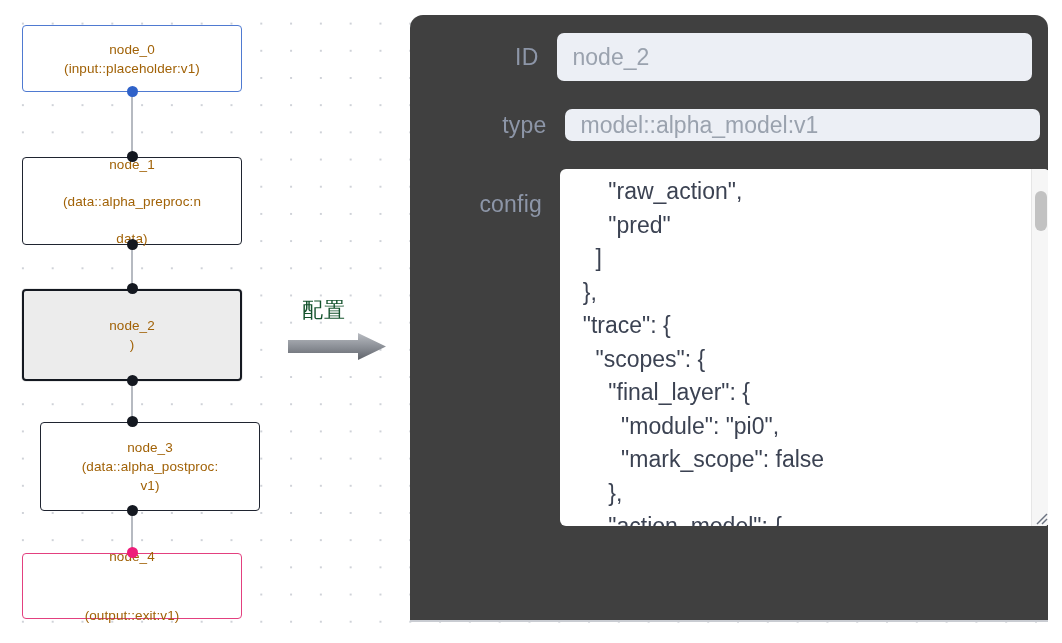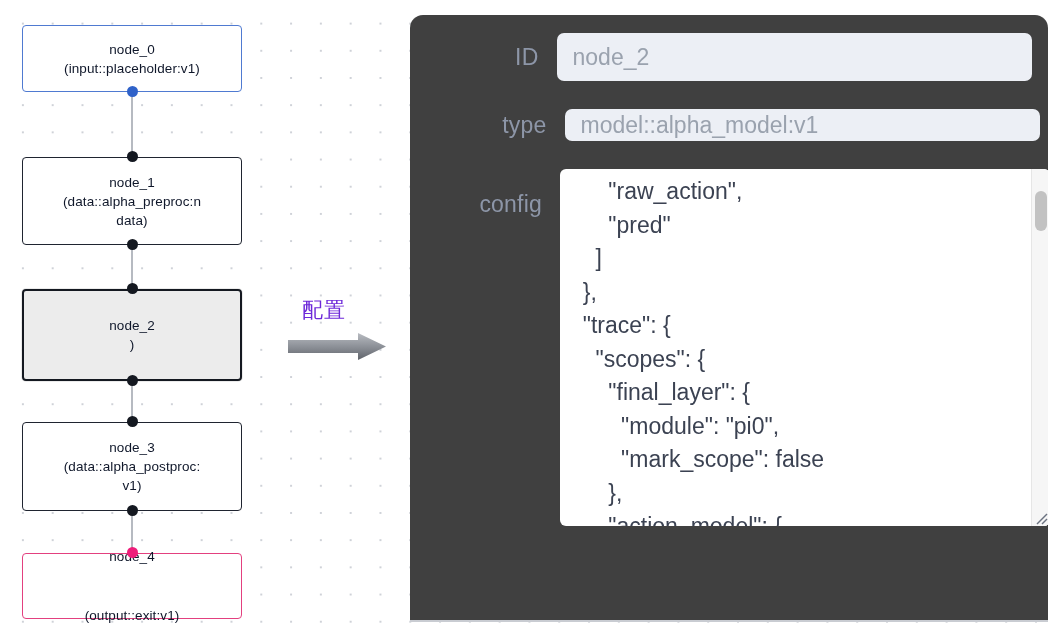--- a/index.html
+++ b/index.html
@@ -52,21 +52,21 @@
   .node {
     position: absolute;
     box-sizing: border-box;
     border-radius: 4px;
     background: #ffffff;
     border: 1.6px solid #1f2430;
     text-align: center;
     display: flex;
     flex-direction: column;
     justify-content: center;
-    color: #0f172a;
+    color: #a16207;
     font-size: 13.5px;
     line-height: 19px;
     padding: 2px 10px;
     letter-spacing: .1px;
   }
   .node .ln { display: block; white-space: normal; word-break: break-all; }
 
   .node.is-input  { border-color: #4f7ad1; border-width: 1.4px; }
   .node.is-output { border-color: #e3407f; border-width: 1.6px; gap: 40px; }
   .node.is-selected {
@@ -93,21 +93,21 @@
     left: 288px;
     top: 296px;
     width: 110px;
     height: 70px;
   }
   .annot-label {
     position: absolute;
     left: 14px;
     top: 0px;
     font-size: 21px;
-    color: #6d28d9;
+    color: #14532d;
     font-family: "DejaVu Sans", sans-serif;
     letter-spacing: 1px;
   }
   .annot-arrow { position: absolute; left: 0; top: 37px; }
 
   
   .panel {
     position: absolute;
     left: 410px;
     top: 15px;
@@ -240,36 +240,36 @@
     <div class="edge-line" style="top:244px;height:50px;"></div>
     <div class="edge-line" style="top:376px;height:47px;"></div>
     <div class="edge-line" style="top:511px;height:37px;"></div>
 
     <div class="node is-input" style="left:22px;top:25px;width:220px;height:67px;">
       <span class="ln">node_0</span>
       <span class="ln">(input::placeholder:v1)</span>
     </div>
     <div class="port port-blue" style="top:86px;"></div>
 
-    <div class="node" style="left:22px;top:157px;width:220px;height:88px;">
+    <div class="node" style="left:22px;top:157px;width:220px;height:88px;gap:18px;">
       <span class="ln">node_1</span>
       <span class="ln">(data::alpha_preproc:n</span>
       <span class="ln">data)</span>
     </div>
     <div class="port" style="top:151px;"></div>
     <div class="port" style="top:239px;"></div>
 
     <div class="node is-selected" style="left:22px;top:289px;width:220px;height:92px;">
       <span class="ln">node_2</span>
       <span class="ln">)</span>
     </div>
     <div class="port" style="top:283px;"></div>
     <div class="port" style="top:375px;"></div>
 
-    <div class="node" style="left:22px;top:422px;width:220px;height:89px;">
+    <div class="node" style="left:40px;top:422px;width:220px;height:89px;">
       <span class="ln">node_3</span>
       <span class="ln">(data::alpha_postproc:</span>
       <span class="ln">v1)</span>
     </div>
     <div class="port" style="top:416px;"></div>
     <div class="port" style="top:505px;"></div>
 
     <div class="node is-output" style="left:22px;top:553px;width:220px;height:66px;">
       <span class="ln">node_4</span>
       <span class="ln">(output::exit:v1)</span>

